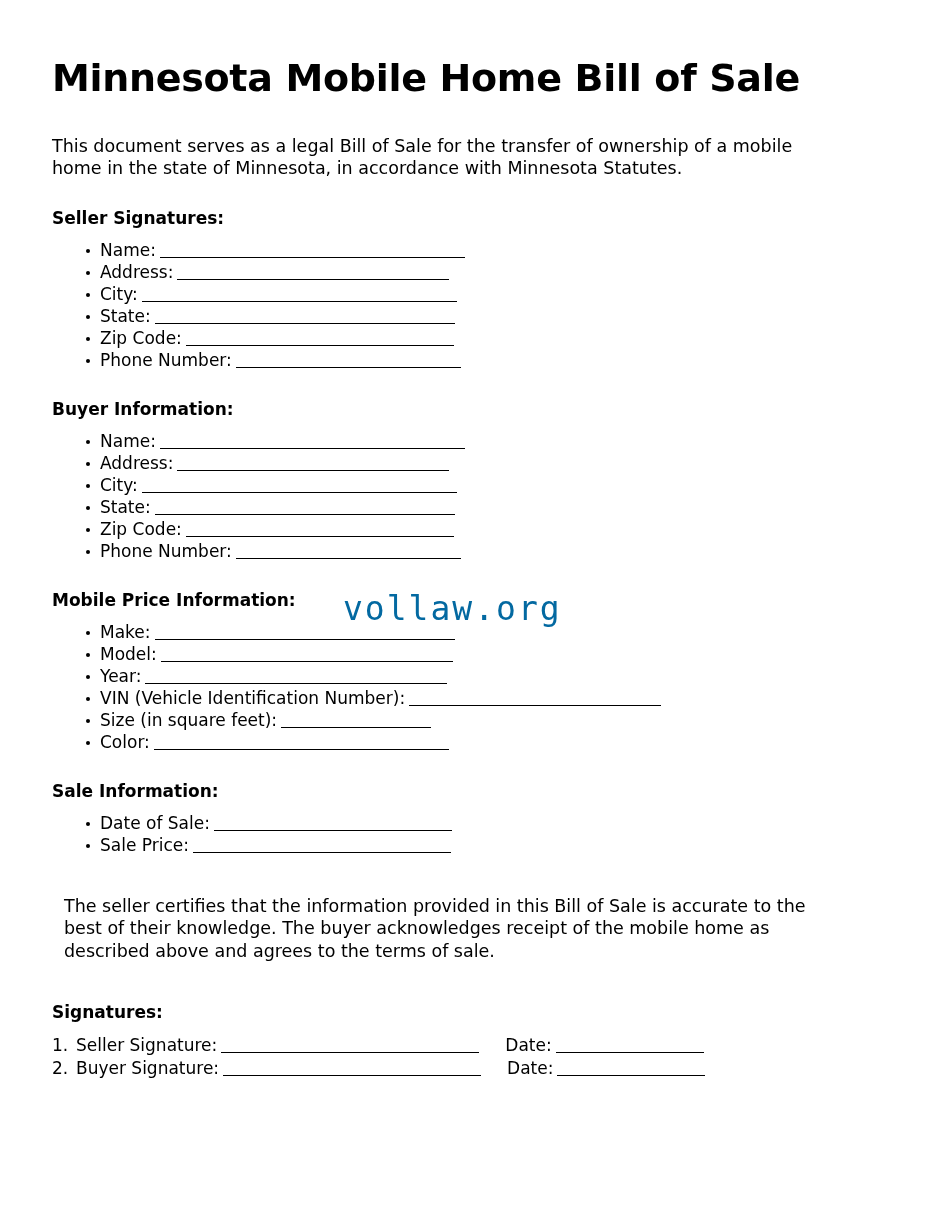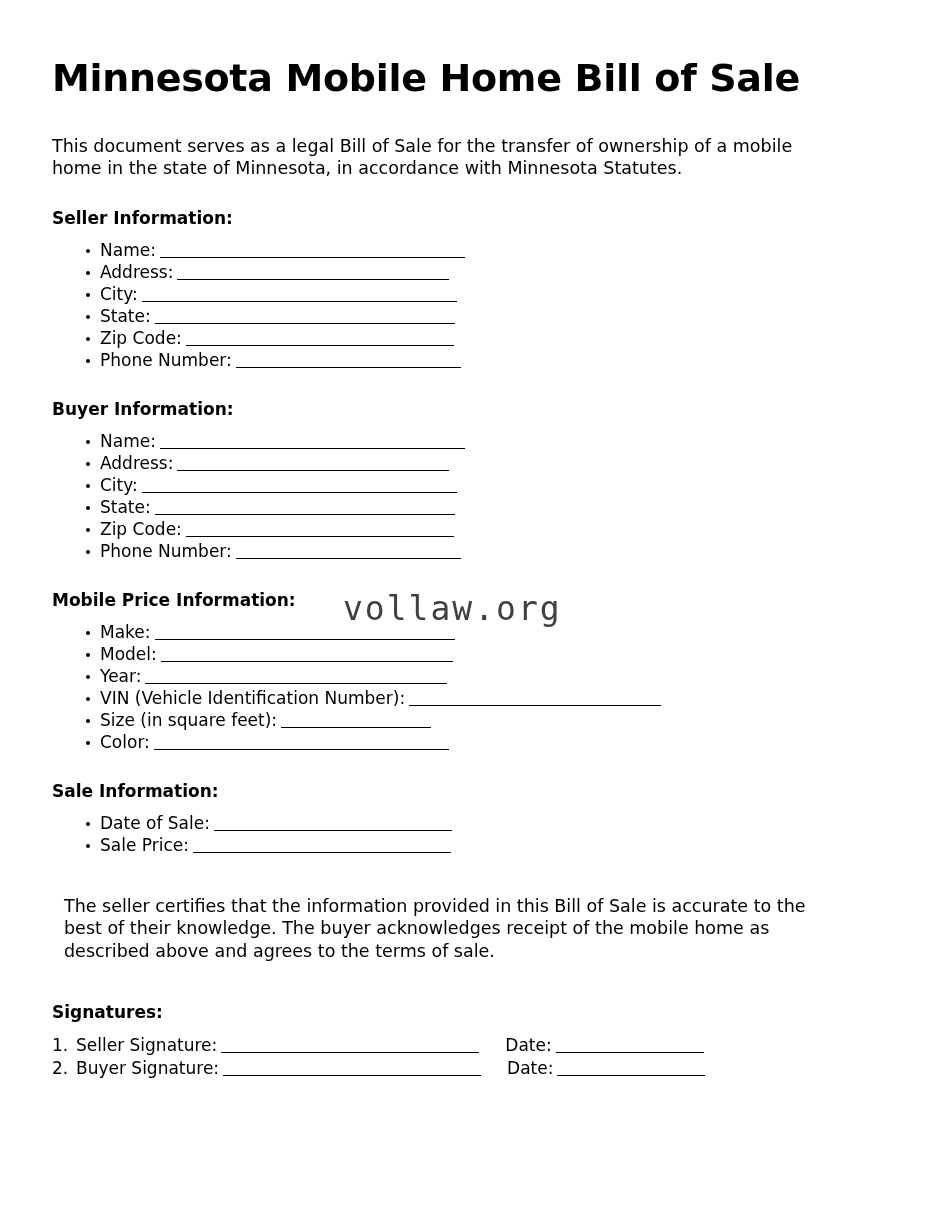--- a/index.html
+++ b/index.html
@@ -101,35 +101,35 @@
   .sig-date-label {
     margin-left: 26px;
   }
   .watermark {
     position: absolute;
     left: 343px;
     top: 589px;
     font-family: "DejaVu Sans Mono", monospace;
     font-size: 33px;
     letter-spacing: 2px;
-    color: #404040;
+    color: #0369a1;
     white-space: nowrap;
     pointer-events: none;
   }
 </style>
 </head>
 <body>
 
 <div class="page">
 
   <h1 class="doc-title">Minnesota Mobile Home Bill of Sale</h1>
 
   <p class="intro">This document serves as a legal Bill of Sale for the transfer of ownership of a mobile home in the state of Minnesota, in accordance with Minnesota Statutes.</p>
 
-  <h2 class="section-heading">Seller Information:</h2>
+  <h2 class="section-heading">Seller Signatures:</h2>
   <ul class="fields">
       <li><span>Name:</span><span class="blank" style="width: 305px;"></span></li>
       <li><span>Address:</span><span class="blank" style="width: 272px;"></span></li>
       <li><span>City:</span><span class="blank" style="width: 315px;"></span></li>
       <li><span>State:</span><span class="blank" style="width: 300px;"></span></li>
       <li><span>Zip Code:</span><span class="blank" style="width: 268px;"></span></li>
       <li><span>Phone Number:</span><span class="blank" style="width: 225px;"></span></li>
     </ul>
 
   <h2 class="section-heading">Buyer Information:</h2>

